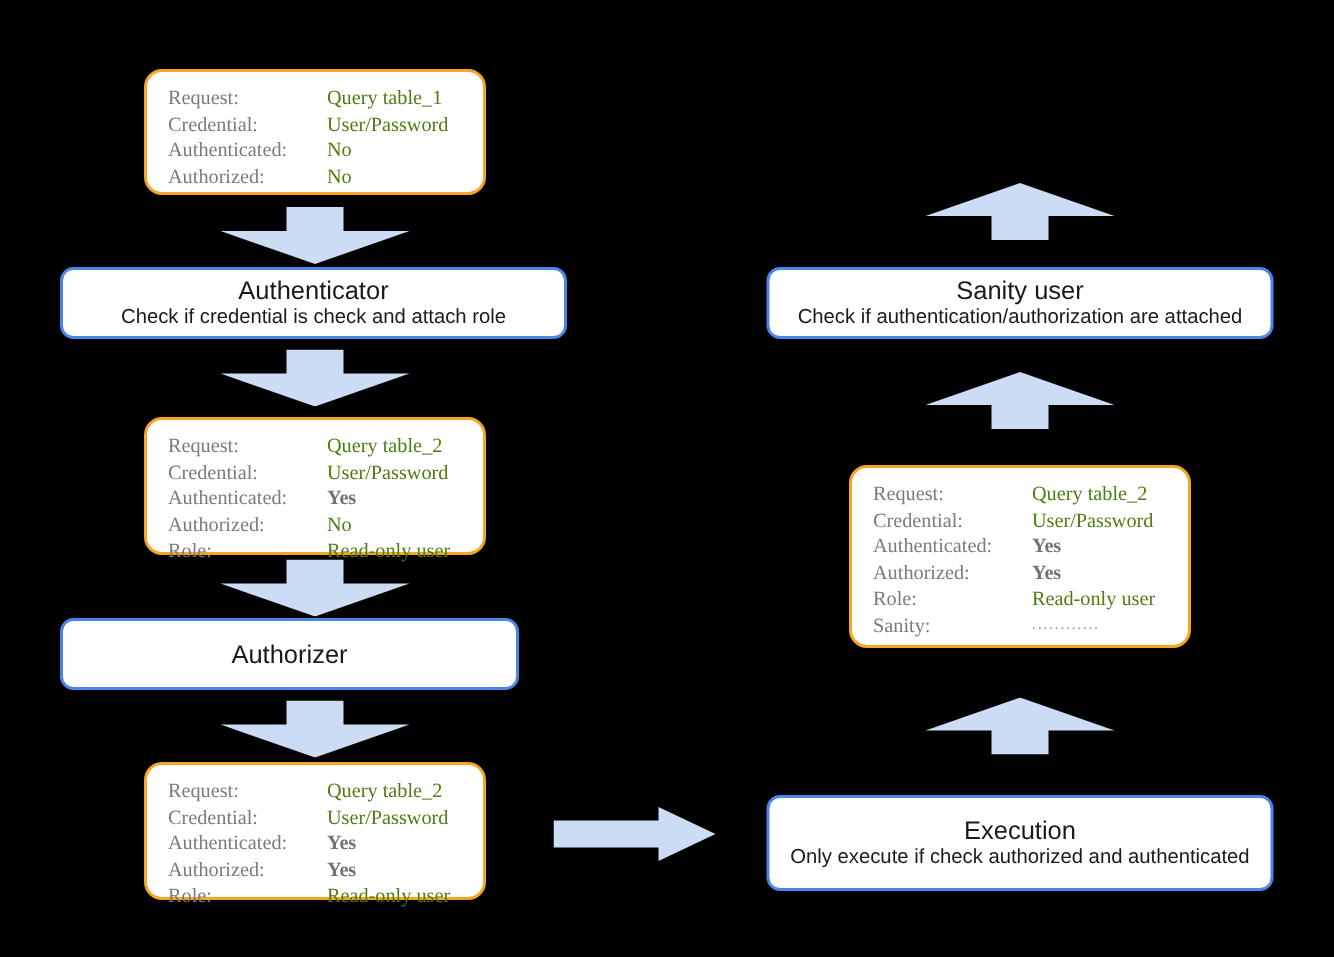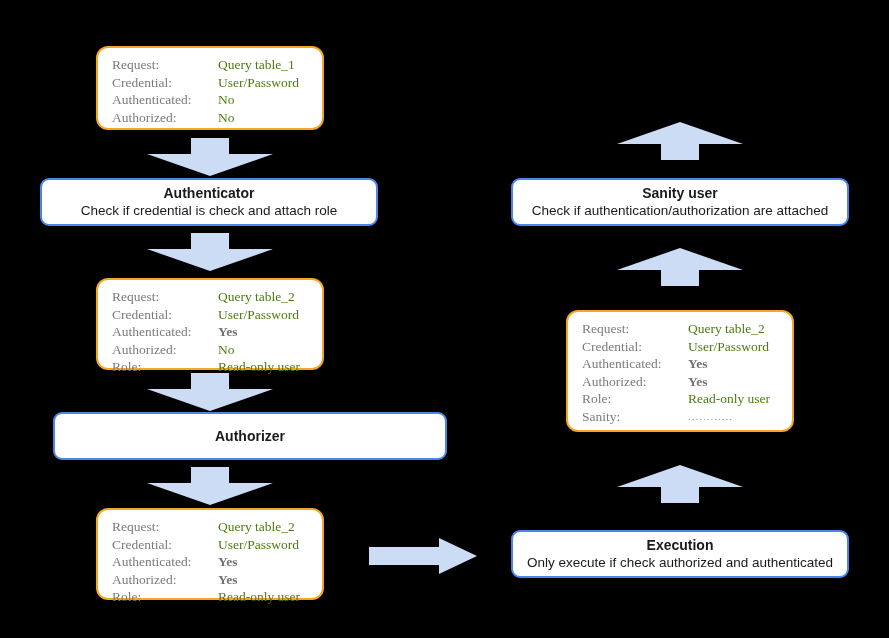--- a/index.html
+++ b/index.html
@@ -63,22 +63,22 @@
     border: 2px solid #4a86e8;
     border-radius: 9px;
     box-sizing: border-box;
     display: flex;
     flex-direction: column;
     align-items: center;
     justify-content: center;
     text-align: center;
   }
   .process-title {
-    font-size: 14px;
-    font-weight: bold;
+    font-size: 17px;
+    font-weight: normal;
     color: #1a1a1a;
     line-height: 17px;
   }
   .process-sub {
     font-size: 13.5px;
     font-weight: normal;
     color: #1a1a1a;
     line-height: 17px;
   }
 
@@ -159,21 +159,21 @@
     </tbody>
       </table>
   </div>
 
   <div class="arrow" style="left:147px; top:373px;">
     <svg width="126" height="38" viewBox="0 0 126 38">
       <polygon points="44,0 82,0 82,16 126,16 63,38 0,16 44,16" fill="#ccdcf5"></polygon>
     </svg>
   </div>
 
-  <div class="process-box" style="left:40px; top:412px; width:394px; height:48px;margin-left:13px;">
+  <div class="process-box" style="left:40px; top:412px; width:306px; height:48px;">
     <div class="process-title">Authorizer</div>
   </div>
 
   <div class="arrow" style="left:147px; top:467px;">
     <svg width="126" height="38" viewBox="0 0 126 38">
       <polygon points="44,0 82,0 82,16 126,16 63,38 0,16 44,16" fill="#ccdcf5"></polygon>
     </svg>
   </div>
 
   <div class="state-card" style="left:96px; top:508px; width:228px; height:92px;">
@@ -256,18 +256,18 @@
     </tbody>
       </table>
   </div>
 
   <div class="arrow" style="left:617px; top:465px;">
     <svg width="126" height="38" viewBox="0 0 126 38">
       <polygon points="63,0 126,22 82,22 82,38 44,38 44,22 0,22" fill="#ccdcf5"></polygon>
     </svg>
   </div>
 
-  <div class="process-box" style="left:511px; top:530px; width:338px; height:48px;">
+  <div class="process-box" style="left:511px; top:530px; width:338px; height:64px;">
     <div class="process-title">Execution</div>
     <div class="process-sub">Only execute if check authorized and authenticated</div>
   </div>
 
 </div>
 
 </body></html>

